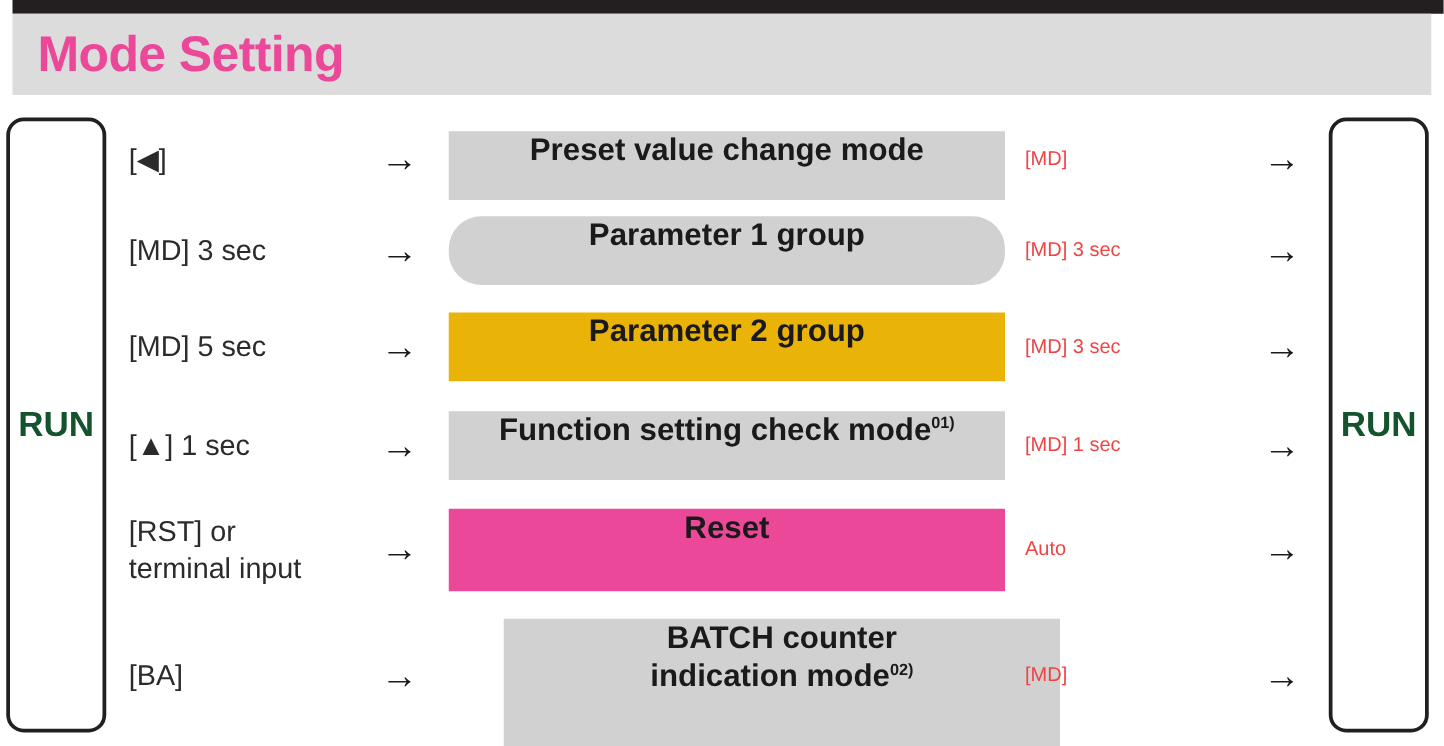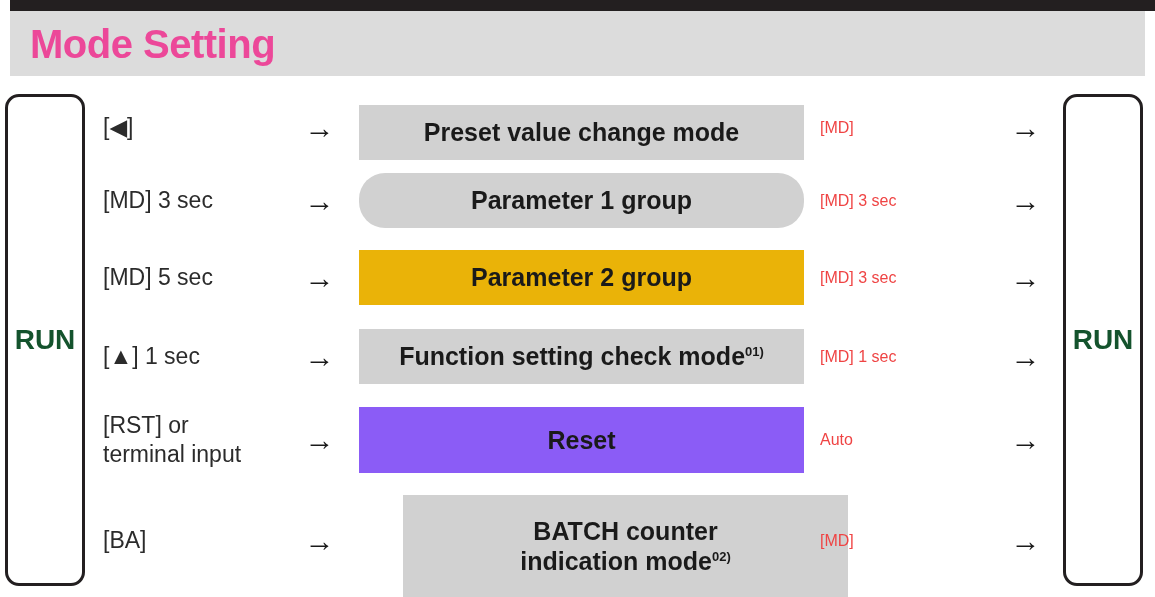--- a/index.html
+++ b/index.html
@@ -104,21 +104,21 @@
     justify-content: center;
   }
 
   
   .mode-box {
     position: absolute;
     left: 359px;
     width: 445px;
     background: #d1d1d1;
     display: flex;
-    align-items: center;
+    align-items: flex-start;
     justify-content: center;
     text-align: center;
     font-size: 25px;
     font-weight: 700;
     color: #1a1a1a;
     line-height: 1.22;
     padding: 0 6px;
   }
   .mode-box sup {
     font-size: 13px;
@@ -237,21 +237,21 @@
           <span class="arrow-glyph">→</span>
         </div>
       </div>
       <div class="row" style="top: 302px; height: 88px;">
         <div class="cell left-text">
           <span class="inner">[RST] or<br>terminal input</span>
         </div>
         <div class="cell arrow-left">
           <span class="arrow-glyph">→</span>
         </div>
-        <div class="mode-box" style="top: 11px; height: 66px; background: #8b5cf6;">
+        <div class="mode-box" style="top: 11px; height: 66px; background: #ec4899;">
           <span>Reset</span>
         </div>
         <div class="cell right-text">
           <span>Auto</span>
         </div>
         <div class="cell arrow-right">
           <span class="arrow-glyph">→</span>
         </div>
       </div>
       <div class="row" style="top: 390px; height: 113px;">

